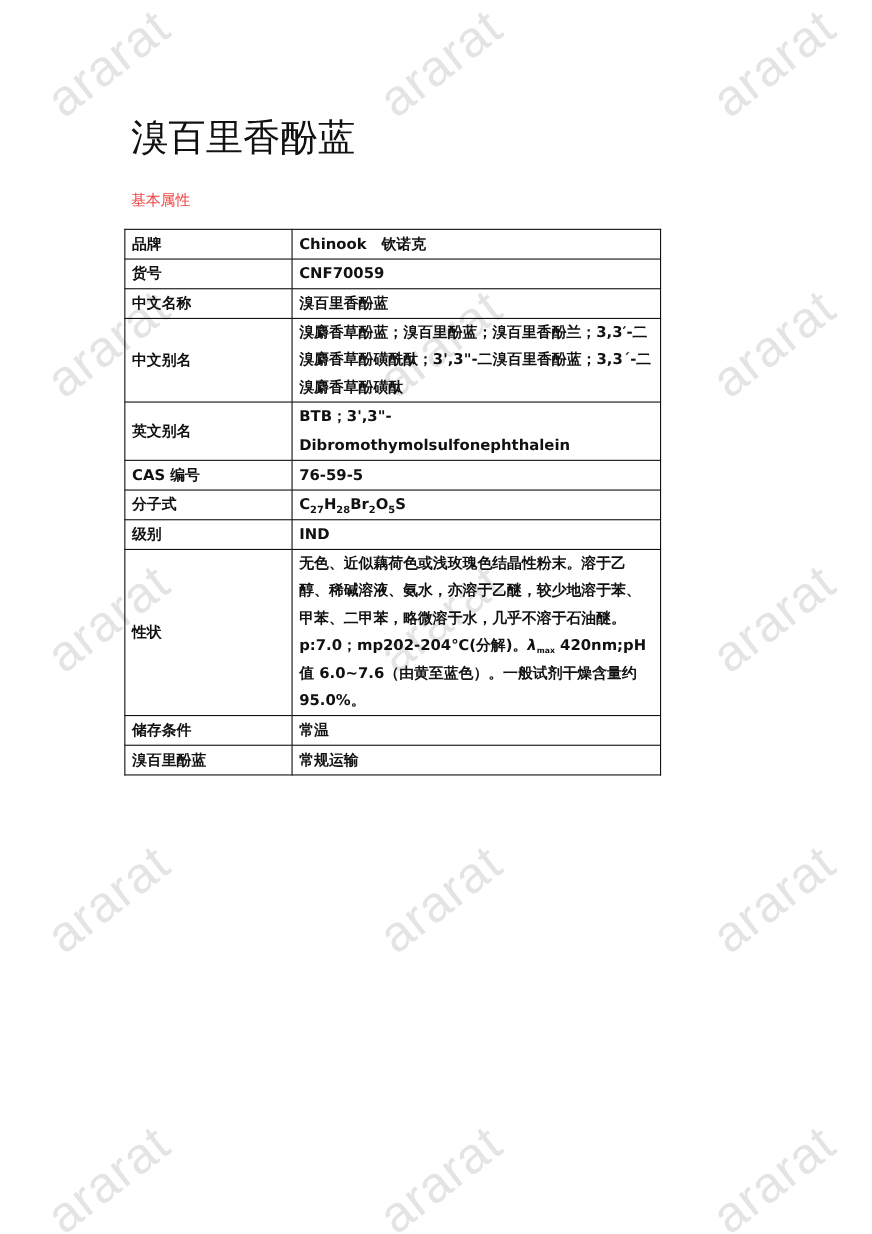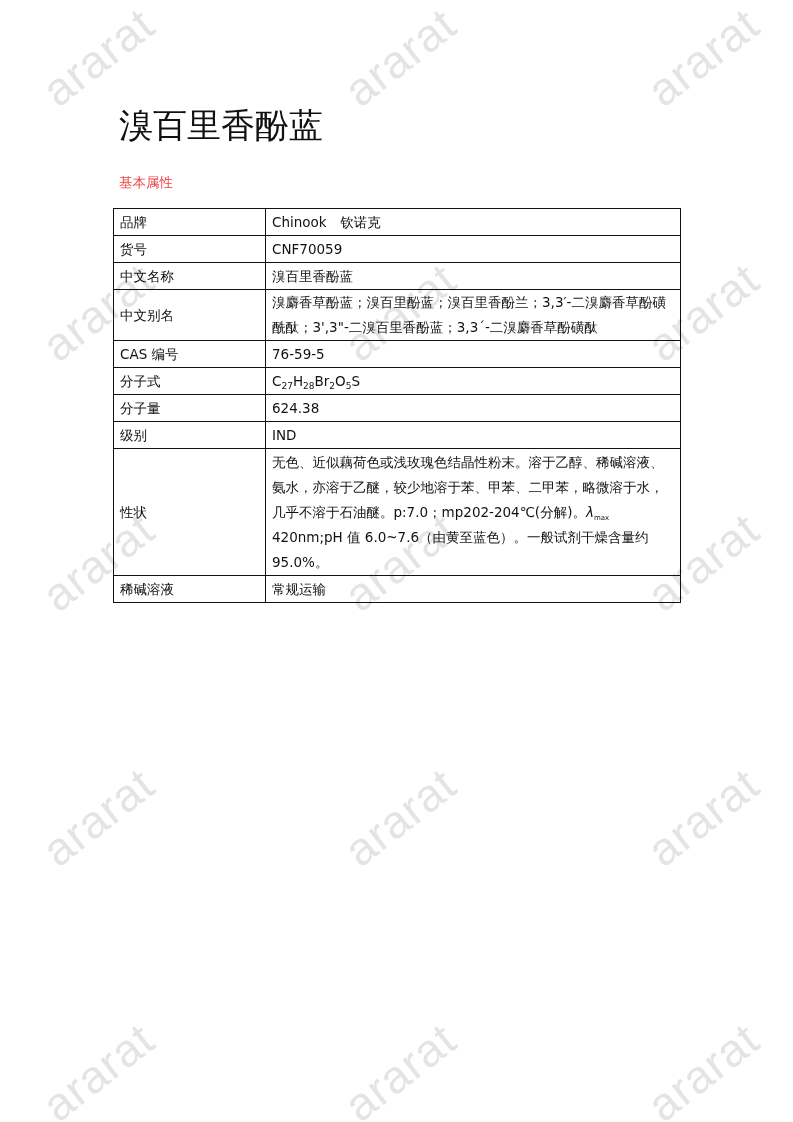--- a/index.html
+++ b/index.html
@@ -17,23 +17,23 @@
   .content { position: absolute; left: 0; top: 0; width: 793px; height: 1122px; z-index: 1; }
   .title {
     position: absolute; left: 119px; top: 103px; margin: 0;
     font-size: 34px; font-weight: normal; line-height: 44px; color: #111;
   }
   .section-label {
     position: absolute; left: 119px; top: 172px;
     font-size: 13.5px; line-height: 20px; color: #ef4444;
   }
   table.props {
-    position: absolute; left: 113px; top: 208px; width: 568px;
+    position: absolute; left: 113px; top: 208px; width: 488px;
     border-collapse: collapse; table-layout: fixed;
-    font-size: 13.5px; color: #111;
+    font-size: 13.5px; color: #111; font-weight: bold;
   }
   table.props td {
     border: 1.3px solid #111; padding: 0 6px; vertical-align: middle;
     line-height: 26px; background: transparent;
   }
   table.props td.k { width: 139px; }
   table.props tr.single td { height: 26px; }
   table.props td.v.multi { line-height: 25px; padding-top: 0; padding-bottom: 0; }
   sub { font-size: 9px; vertical-align: -3px; line-height: 0; text-align: center; }
   .lambda { font-style: italic; }
@@ -76,38 +76,42 @@
     </tr>
     <tr class="single">
       <td class="k">中文名称</td>
       <td class="v">溴百里香酚蓝</td>
     </tr>
     <tr>
       <td class="k">中文别名</td>
       <td class="v multi" style="height:50px">溴麝香草酚蓝；溴百里酚蓝；溴百里香酚兰；3,3′-二溴麝香草酚磺酰酞；3',3"-二溴百里香酚蓝；3,3´-二溴麝香草酚磺酞</td>
     </tr>
     <tr class="single">
+      <td class="k">英文别名</td>
+      <td class="v">BTB；3',3"-Dibromothymolsulfonephthalein</td>
+    </tr>
+    <tr class="single">
       <td class="k">CAS 编号</td>
       <td class="v">76-59-5</td>
     </tr>
     <tr class="single">
       <td class="k">分子式</td>
       <td class="v"><span>C</span><sub>27</sub><span>H</span><sub>28</sub><span>Br</span><sub>2</sub><span>O</span><sub>5</sub><span>S</span></td>
-    </tr>
-    <tr class="single">
-      <td class="k">分子量</td>
-      <td class="v">624.38</td>
     </tr>
     <tr class="single">
       <td class="k">级别</td>
       <td class="v">IND</td>
     </tr>
     <tr>
       <td class="k">性状</td>
       <td class="v multi" style="height:126px"><span>无色、近似藕荷色或浅玫瑰色结晶性粉末。溶于乙醇、稀碱溶液、氨水，亦溶于乙醚，较少地溶于苯、甲苯、二甲苯，略微溶于水，几乎不溶于石油醚。p:7.0；mp202-204℃(分解)。</span><span class="lambda"><span>λ</span><sub>max</sub></span><span> 420nm;pH 值 6.0~7.6（由黄至蓝色）。一般试剂干燥含量约 95.0%。</span></td>
     </tr>
     <tr class="single">
-      <td class="k">稀碱溶液</td>
+      <td class="k">储存条件</td>
+      <td class="v">常温</td>
+    </tr>
+    <tr class="single">
+      <td class="k">溴百里酚蓝</td>
       <td class="v">常规运输</td>
     </tr>
   </tbody>
     </table>
 </div>
 
 </body></html>

